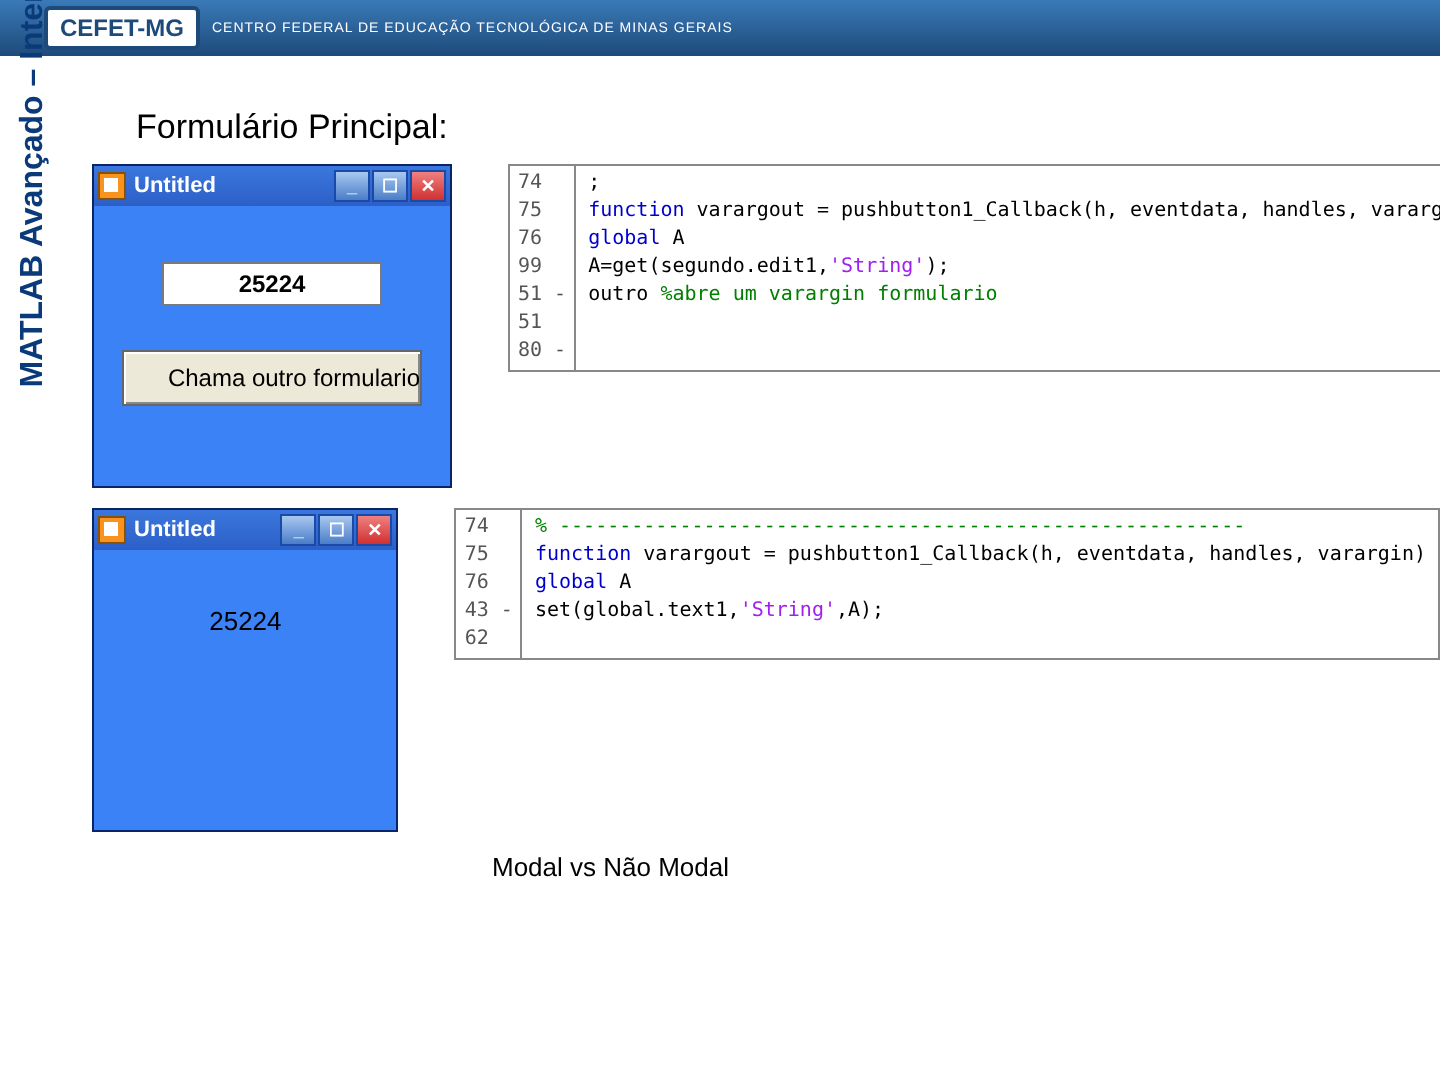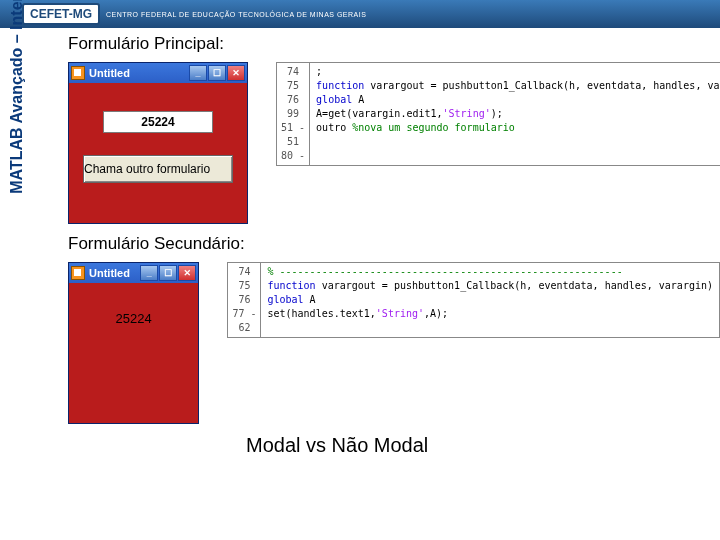--- a/index.html
+++ b/index.html
@@ -1,44 +1,44 @@
 <!DOCTYPE html>
 <html><head>
 <meta charset="utf-8">
 <style>
 *{box-sizing:border-box;margin:0;padding:0}
 body{width:720px;height:540px;font-family:Arial,sans-serif;background:#fff;position:relative;overflow:hidden}
 .cefet-bar{height:28px;background:linear-gradient(to bottom,#3a7ab8,#1e4a7a);display:flex;align-items:center;color:#fff;font-size:10px;padding-left:22px}
 .cefet-logo{background:#fff;color:#1e4a7a;font-weight:bold;font-size:12px;padding:2px 6px;border-radius:3px;border:2px solid #1e4a7a;margin-right:6px}
 .cefet-sub{font-size:7px;letter-spacing:0.5px}
 .vtext{position:absolute;left:8px;top:280px;transform:rotate(-90deg);transform-origin:left top;font-size:16px;color:#0b3a7a;font-weight:bold;white-space:nowrap;width:460px;text-align:center}
-.content{margin-left:46px;padding-top:2px}
+.content{margin-left:46px;padding-top:22px}
 .sec-title{font-size:17px;margin:4px 0 8px 22px}
 .row{display:flex;align-items:flex-start;margin-bottom:10px}
-.figure-window{width:180px;border:1px solid #0a246a;background:#b91c1c;margin-left:22px}
+.figure-window{width:180px;border:1px solid #0a246a;background:#3b82f6;}
 .tbar{height:20px;background:linear-gradient(to bottom,#3b77dd,#2c5fc7);display:flex;align-items:center;padding:0 2px;color:#fff;font-size:11px;font-weight:bold}
 .tbar-icon{width:14px;height:14px;background:#f7931e;border:1px solid #8a5200;margin-right:4px;position:relative}
 .tbar-icon::after{content:"";position:absolute;top:2px;left:2px;width:7px;height:7px;background:#fff}
 .tbar-sp{flex:1}
 .wbtn{width:18px;height:16px;margin-left:1px;border:1px solid #1a4aa8;display:flex;align-items:center;justify-content:center;font-size:9px;font-weight:bold}
 .wbtn.min,.wbtn.max{background:linear-gradient(to bottom,#a8c8f0,#4a7dc8);color:#fff}
 .wbtn.close{background:linear-gradient(to bottom,#f08080,#d03030);color:#fff}
 .fbody{padding:18px 14px 14px;min-height:140px}
 .input-box{width:110px;height:22px;border:1px solid #7a7a7a;background:#fff;font-size:12px;font-weight:bold;text-align:center;line-height:20px;margin:10px auto 22px}
 .static-text{font-size:13px;text-align:center;margin:10px 0 22px}
-.button3d{width:150px;height:28px;border:1px solid #666;background:#ece9d8;box-shadow:inset 1px 1px 0 #fff,inset -1px -1px 0 #888;font-size:12px;text-align:left;line-height:26px;margin:0 auto;cursor:pointer}
+.button3d{width:150px;height:28px;border:1px solid #666;background:#ece9d8;box-shadow:inset 1px 1px 0 #fff,inset -1px -1px 0 #888;font-size:12px;text-align:right;line-height:26px;margin:0 auto;cursor:pointer}
 .code-pane{margin-left:28px;display:flex;border:1px solid #888;background:#fff;font-family:Consolas,monospace;font-size:10px}
-.gutter{border-right:1px solid #888;padding:2px 4px;color:#555;text-align:center;background:#fff}
+.gutter{border-right:1px solid #888;padding:2px 4px;color:#555;text-align:left;background:#fff}
 .gutter div{line-height:14px;white-space:pre}
 .code{padding:2px 6px}
 .code div{line-height:14px;white-space:pre}
 .kw{color:#0000cc}
 .cm{color:#008000}
 .str{color:#a020f0}
-.footer-title{font-size:20px;margin:6px 0 0 200px}
+.footer-title{font-size:13px;margin:6px 0 0 200px}
 </style>
 </head>
 <body>
 
 <div class="cefet-bar">
   <div class="cefet-logo">CEFET-MG</div>
   <div class="cefet-sub">CENTRO FEDERAL DE EDUCAÇÃO TECNOLÓGICA DE MINAS GERAIS</div>
 </div>
 
 <div class="vtext">MATLAB Avançado – Interface gráfica</div>
@@ -69,54 +69,53 @@
         <div>99</div>
         <div>51 -</div>
         <div>51</div>
         <div>80 -</div>
       </div>
       <div class="code">
         <div><span>;</span></div>
         <div><span class="kw">function</span><span> varargout = pushbutton1_Callback(h, eventdata, handles, varargin)</span></div>
         <div><span></span></div>
         <div><span class="kw">global</span><span> A</span></div>
-        <div><span>A=get(varargin.edit1,</span><span class="str">'String'</span><span>);</span></div>
+        <div><span>A=get(segundo.edit1,</span><span class="str">'String'</span><span>);</span></div>
         <div><span></span></div>
-        <div><span>outro </span><span class="cm">%nova um segundo formulario</span></div>
+        <div><span>outro </span><span class="cm">%abre um varargin formulario</span></div>
       </div>
     </div>
   </div>
 
-  <div class="sec-title">Formulário Secundário:</div>
   <div class="row">
     <div class="figure-window">
       <div class="tbar">
         <div class="tbar-icon"></div>
         <span>Untitled</span>
         <div class="tbar-sp"></div>
         <div class="wbtn min">_</div>
         <div class="wbtn max">☐</div>
         <div class="wbtn close">✕</div>
       </div>
       <div class="fbody">
         <div class="static-text">25224</div>
       </div>
     </div>
     <div class="code-pane">
       <div class="gutter">
         <div>74</div>
         <div>75</div>
         <div>76</div>
-        <div>77 -</div>
+        <div>43 -</div>
         <div>62</div>
       </div>
       <div class="code">
         <div><span class="cm">% ---------------------------------------------------------</span></div>
         <div><span class="kw">function</span><span> varargout = pushbutton1_Callback(h, eventdata, handles, varargin)</span></div>
         <div><span></span></div>
         <div><span class="kw">global</span><span> A</span></div>
-        <div><span>set(handles.text1,</span><span class="str">'String'</span><span>,A);</span></div>
+        <div><span>set(global.text1,</span><span class="str">'String'</span><span>,A);</span></div>
       </div>
     </div>
   </div>
 
   <div class="footer-title">Modal vs Não Modal</div>
 </div>
 
 </body></html>

